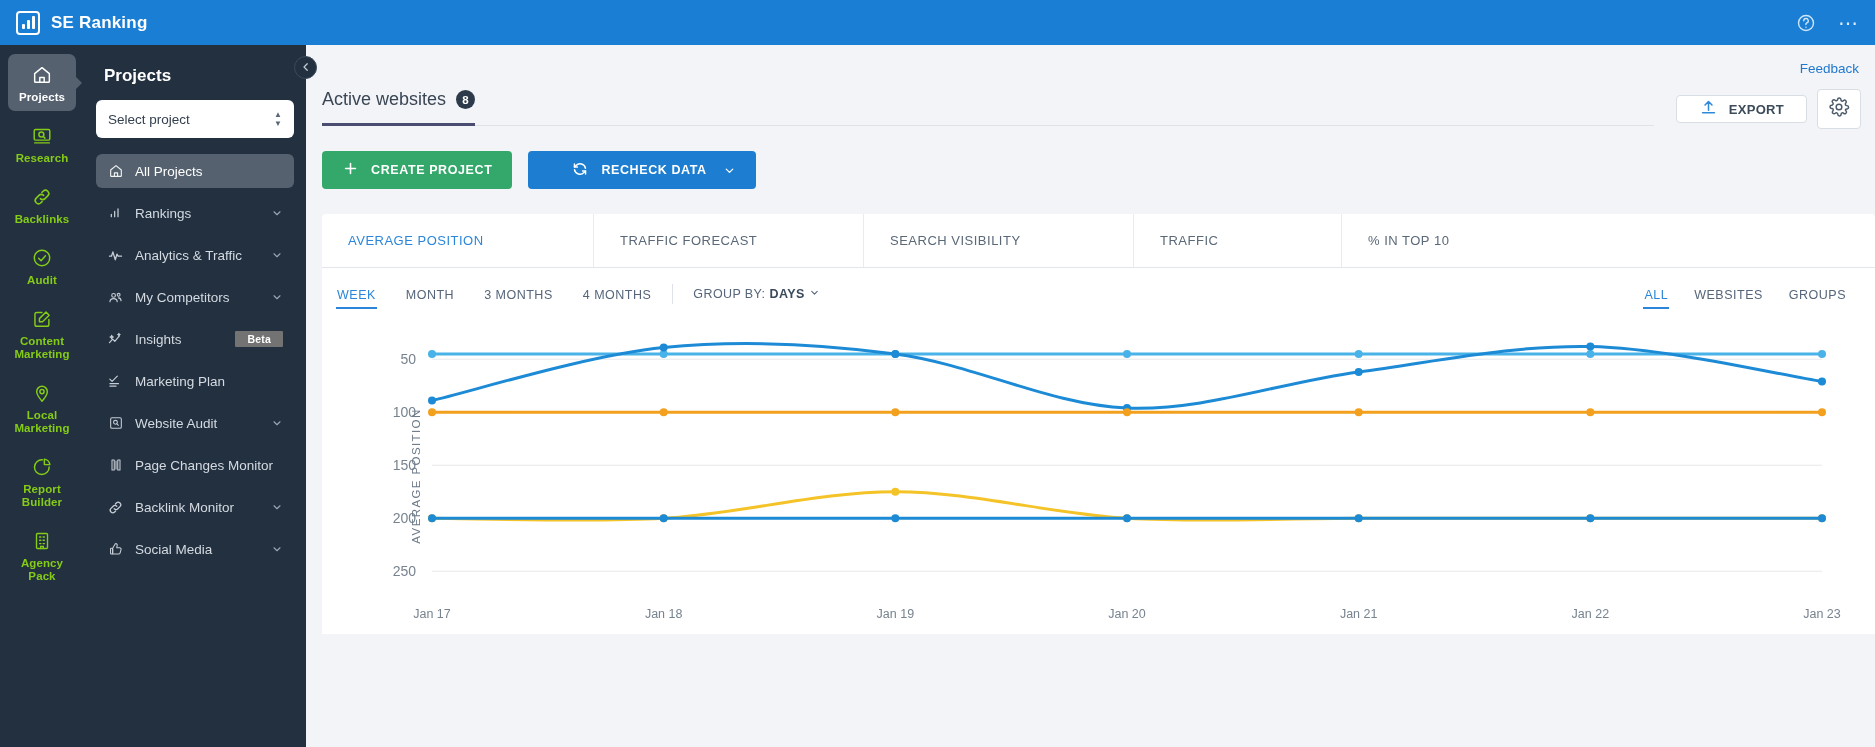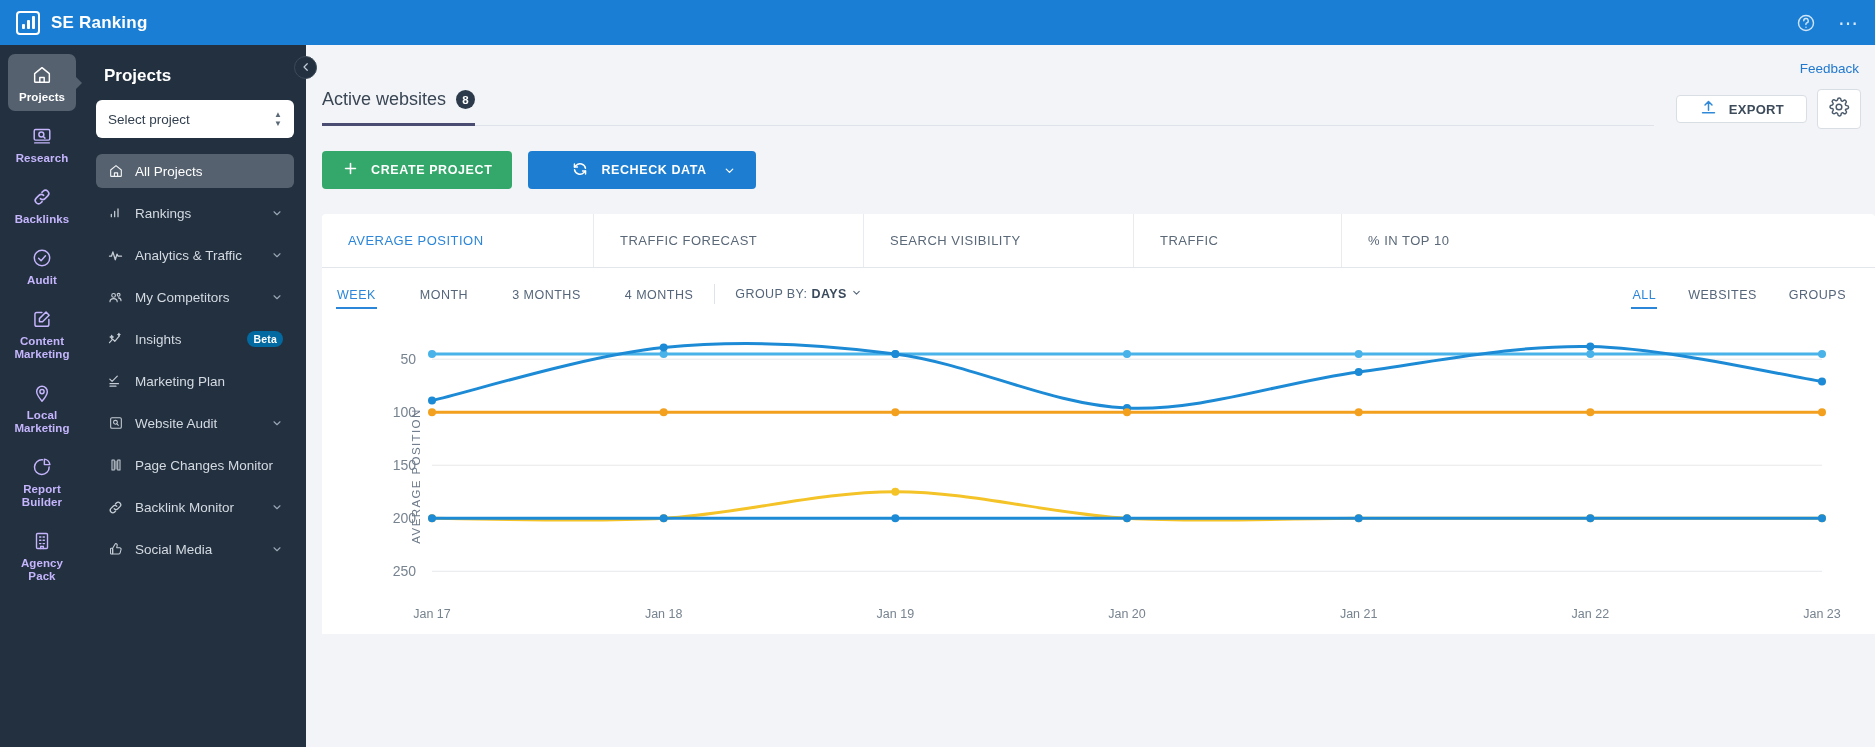--- a/index.html
+++ b/index.html
@@ -37,21 +37,21 @@
   .body { display: flex; flex: 1; min-height: 0; position: relative; }
 
   
   .rail {
     width: 84px; flex: 0 0 84px; background: #23303f;
     padding-top: 9px; position: relative; z-index: 30;
   }
   .rail-item {
     width: 68px; margin: 0 auto 4px; padding: 9px 2px 7px;
     border-radius: 7px; text-align: center; cursor: pointer;
-    color: #c4b5fd; position: relative;
+    color: #84cc16; position: relative;
   }
   .rail-item .ri-ico { display: flex; align-items: center; justify-content: center; height: 24px; margin-bottom: 4px; }
   .rail-item .ri-lbl { font-size: 11.5px; line-height: 13px; font-weight: bold; letter-spacing: .1px; }
   .rail-item.active { background: #55616e; color: #fff; }
   .rail-item.active::after {
     content: ""; position: absolute; right: -13px; top: 50%; transform: translateY(-50%);
     border: 7px solid transparent; border-left-color: #55616e;
   }
 
   
@@ -72,22 +72,22 @@
   .menu-item {
     display: flex; align-items: center; gap: 11px;
     height: 34px; padding: 0 11px; margin-bottom: 8px;
     border-radius: 6px; color: #d3dae2; font-size: 13.5px; cursor: pointer;
   }
   .menu-item.active { background: #55616e; color: #fff; }
   .menu-item .mi-ico { width: 17px; display: flex; align-items: center; justify-content: center; flex: 0 0 17px; opacity: .92; }
   .menu-item .mi-lbl { flex: 1; white-space: nowrap; }
   .menu-item .chev { color: #9aa7b4; flex: 0 0 auto; display: flex; }
   .badge-beta {
-    background: #0369a1; color: #fff; font-size: 10.5px; font-weight: bold;
-    border-radius: 8px; padding: 2px 6px; letter-spacing: .2px;
+    background: #737373; color: #fff; font-size: 10.5px; font-weight: bold;
+    border-radius: 1px; padding: 2px 12px; letter-spacing: .2px;
   }
   .collapse-btn {
     position: absolute; right: -11px; top: 11px; width: 23px; height: 23px;
     background: #23303f; border: 1px solid #3c4a59; border-radius: 50%;
     display: flex; align-items: center; justify-content: center;
     color: #c3ccd6; cursor: pointer; z-index: 35;
   }
 
   
   .main { flex: 1; background: #f2f4f7; position: relative; min-width: 0; overflow: hidden; }
@@ -149,34 +149,34 @@
   .mt-w1 { width: 272px; }
   .mt-w2 { width: 270px; }
   .mt-w3 { width: 270px; }
   .mt-w4 { width: 208px; }
   .mt-w5 { width: 240px; border-right: none; }
 
   .filter-row {
     display: flex; align-items: center; height: 52px;
     padding: 0 28px 0 14px; position: relative;
   }
-  .periods { display: flex; align-items: flex-start; gap: 42px; }
+  .periods { display: flex; align-items: flex-start; gap: 28px; }
   .period {
     font-size: 12.5px; letter-spacing: .5px; color: #55657a; cursor: pointer;
     padding: 15px 1px 13px; position: relative;
   }
   .period.active { color: #2b86d9; }
   .period.active::after {
     content: ""; position: absolute; left: 0; right: 0; bottom: 6px;
     height: 2.5px; background: #2b86d9;
   }
   .vdiv { width: 1px; height: 20px; background: #dfe3e9; margin: 0 20px; }
   .groupby { font-size: 12.5px; letter-spacing: .4px; color: #55657a; cursor: pointer; display: flex; align-items: center; gap: 4px; }
   .groupby b { color: #3a4a5c; font-weight: bold; }
-  .scopes { margin-left: auto; display: flex; align-items: flex-end; gap: 30px; }
+  .scopes { margin-left: auto; display: flex; align-items: flex-end; gap: 24px; }
   .scope {
     font-size: 12.5px; letter-spacing: .5px; color: #55657a; cursor: pointer;
     padding: 15px 1px 13px; position: relative;
   }
   .scope.active { color: #2b86d9; }
   .scope.active::after {
     content: ""; position: absolute; left: 0; right: 0; bottom: 6px;
     height: 2.5px; background: #2b86d9;
   }
 

